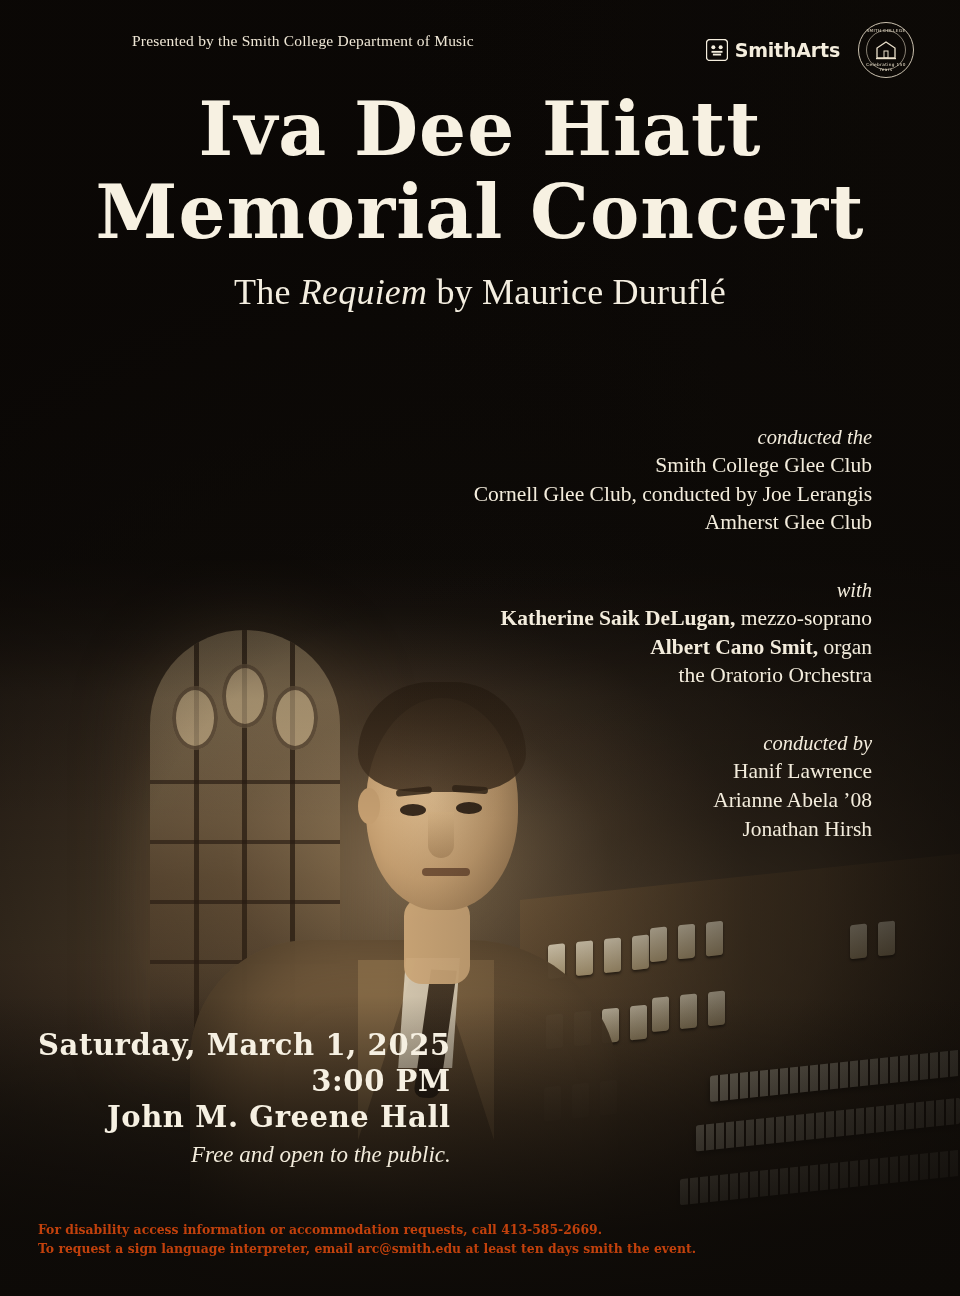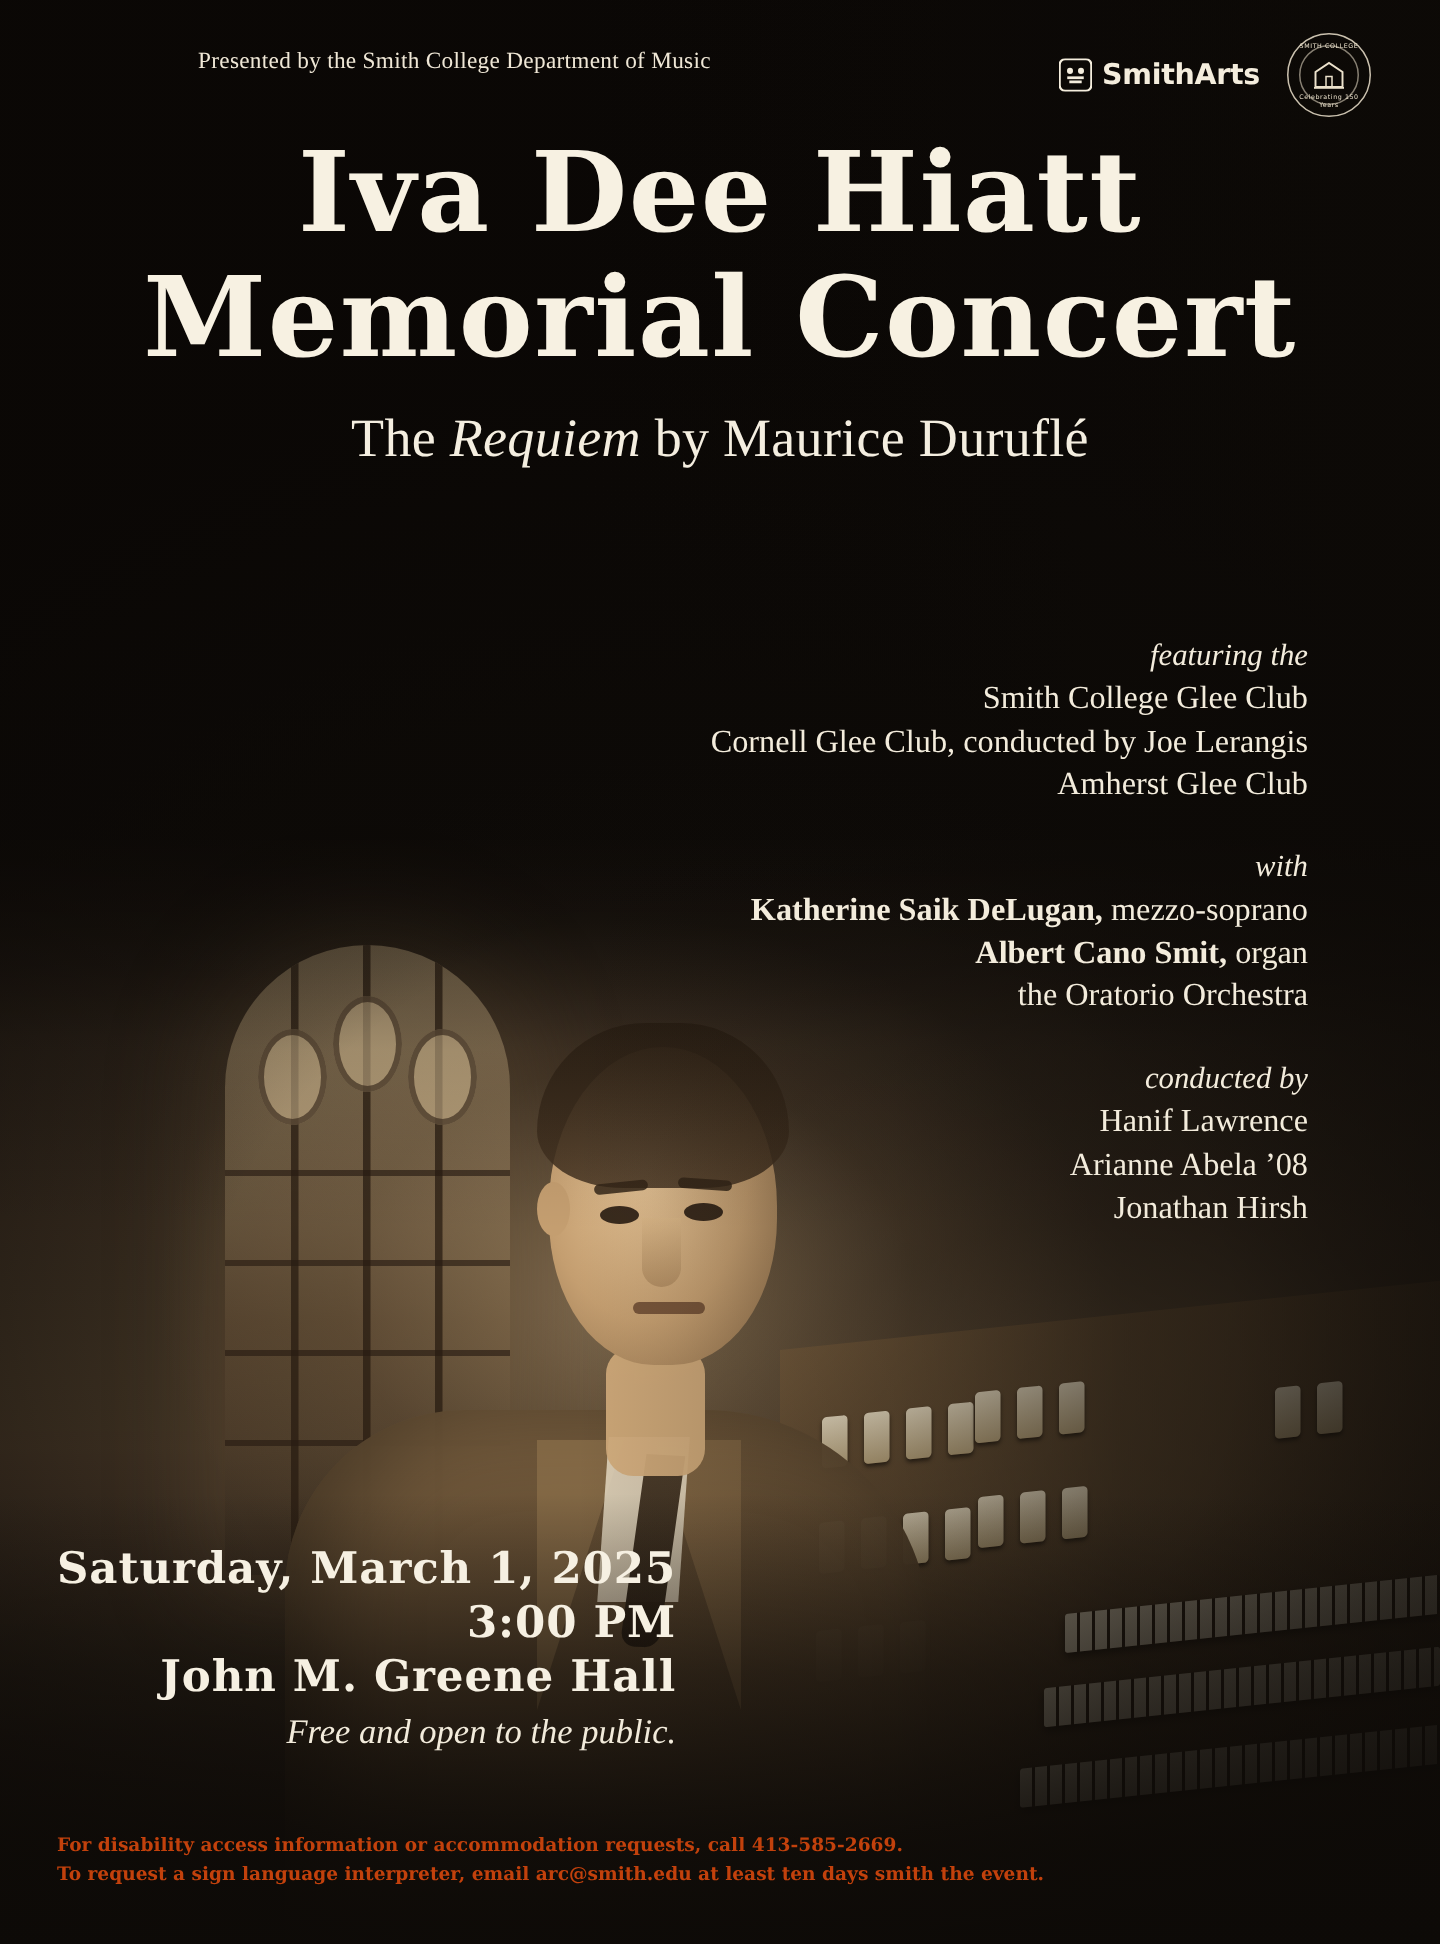--- a/index.html
+++ b/index.html
@@ -314,21 +314,21 @@
     width: 520px;
     text-align: right;
     font-size: 21.5px;
     line-height: 1.33;
     color: #f3ecdc;
   }
   .credits .lead {
     font-style: italic;
     font-size: 20.5px;
   }
-  .credits .grp { margin-top: 28px; }
+  .credits .grp { margin-top: 40px; }
   .credits .grp:first-child { margin-top: 0; }
   .credits b { font-weight: bold; }
 
   .event {
     position: absolute;
     left: 38px;
     bottom: 128px;
     text-align: right;
   }
   .event .line {
@@ -471,21 +471,21 @@
     <div class="title-block">
       <div class="title-line l1">Iva Dee Hiatt</div>
       <div class="title-line l2">Memorial Concert</div>
       <div class="subtitle">
         <span>The </span><em>Requiem</em><span> by Maurice Duruflé</span>
       </div>
     </div>
 
     <div class="credits">
       <div class="grp">
-        <div class="lead">featuring the</div>
+        <div class="lead">conducted the</div>
         <div>Smith College Glee Club</div>
         <div>Cornell Glee Club, conducted by Joe Lerangis</div>
         <div>Amherst Glee Club</div>
       </div>
       <div class="grp">
         <div class="lead">with</div>
         <div>
           <b>Katherine Saik DeLugan,</b><span> mezzo-soprano</span>
         </div>
         <div>

